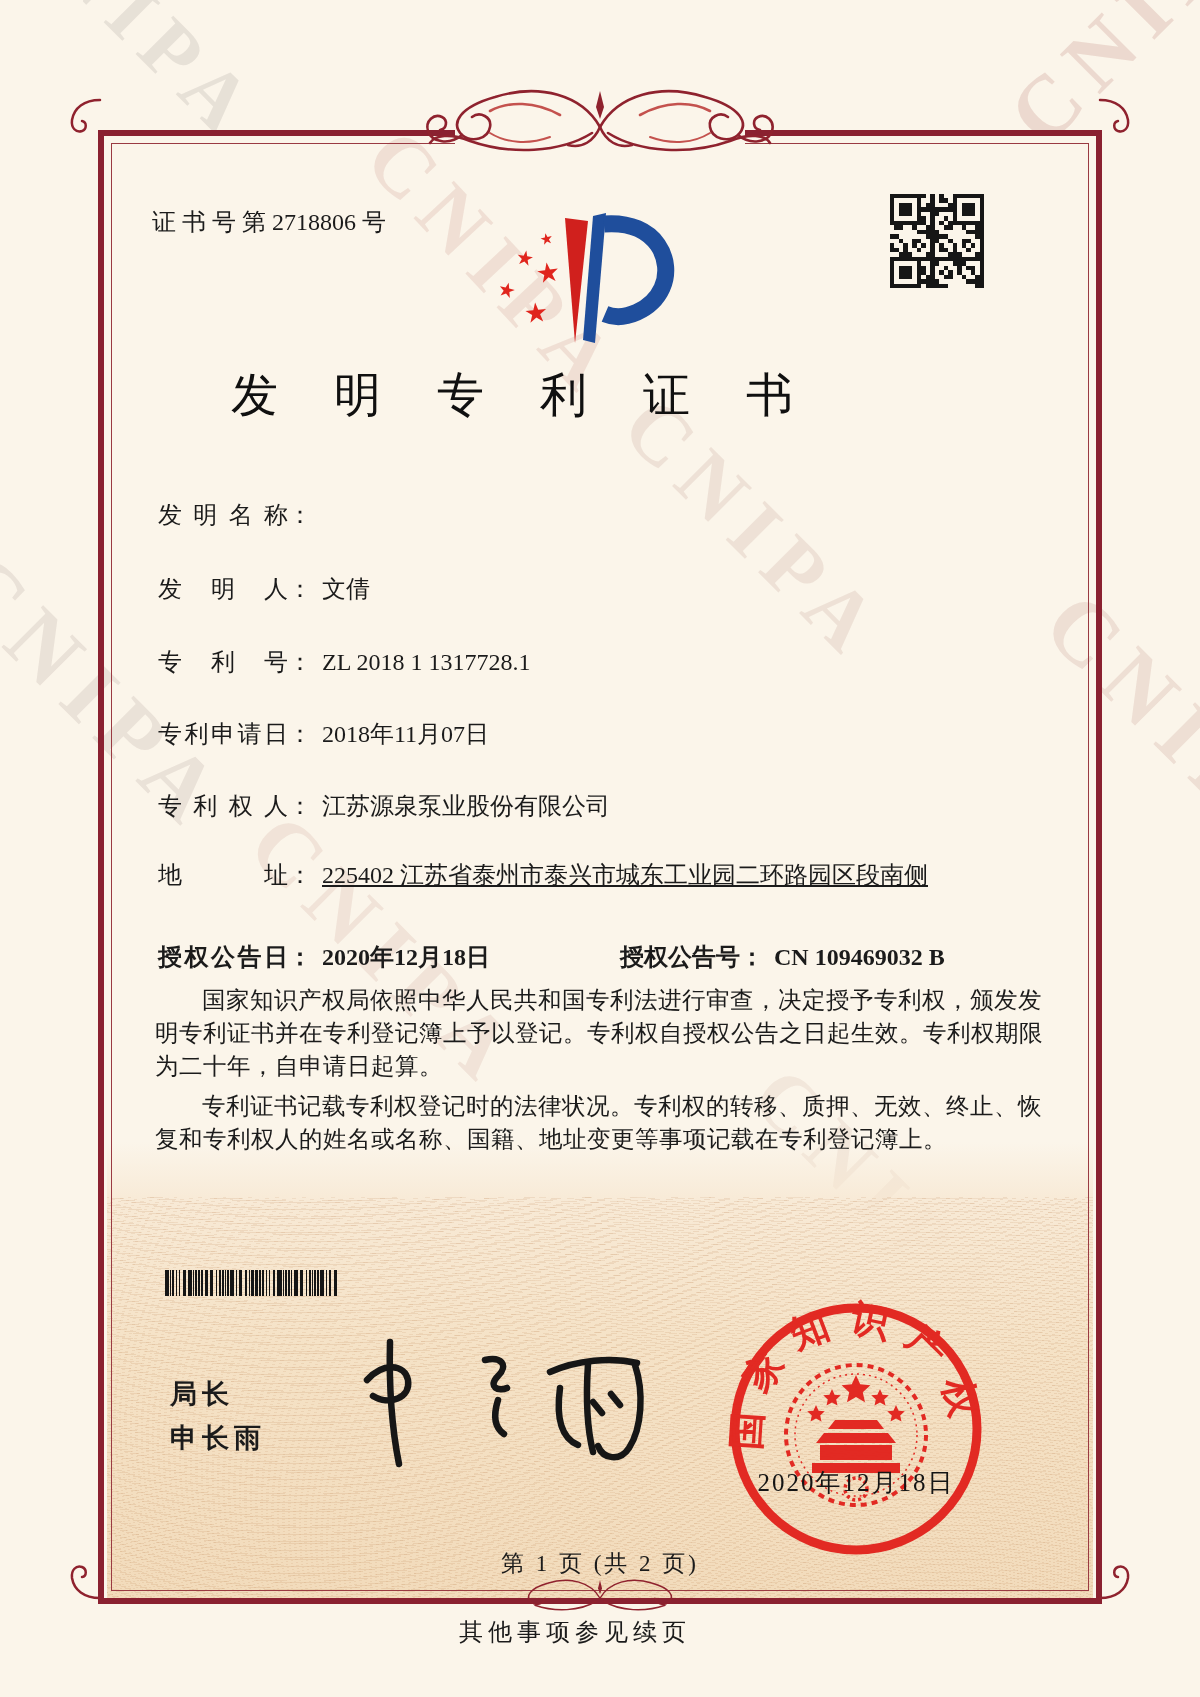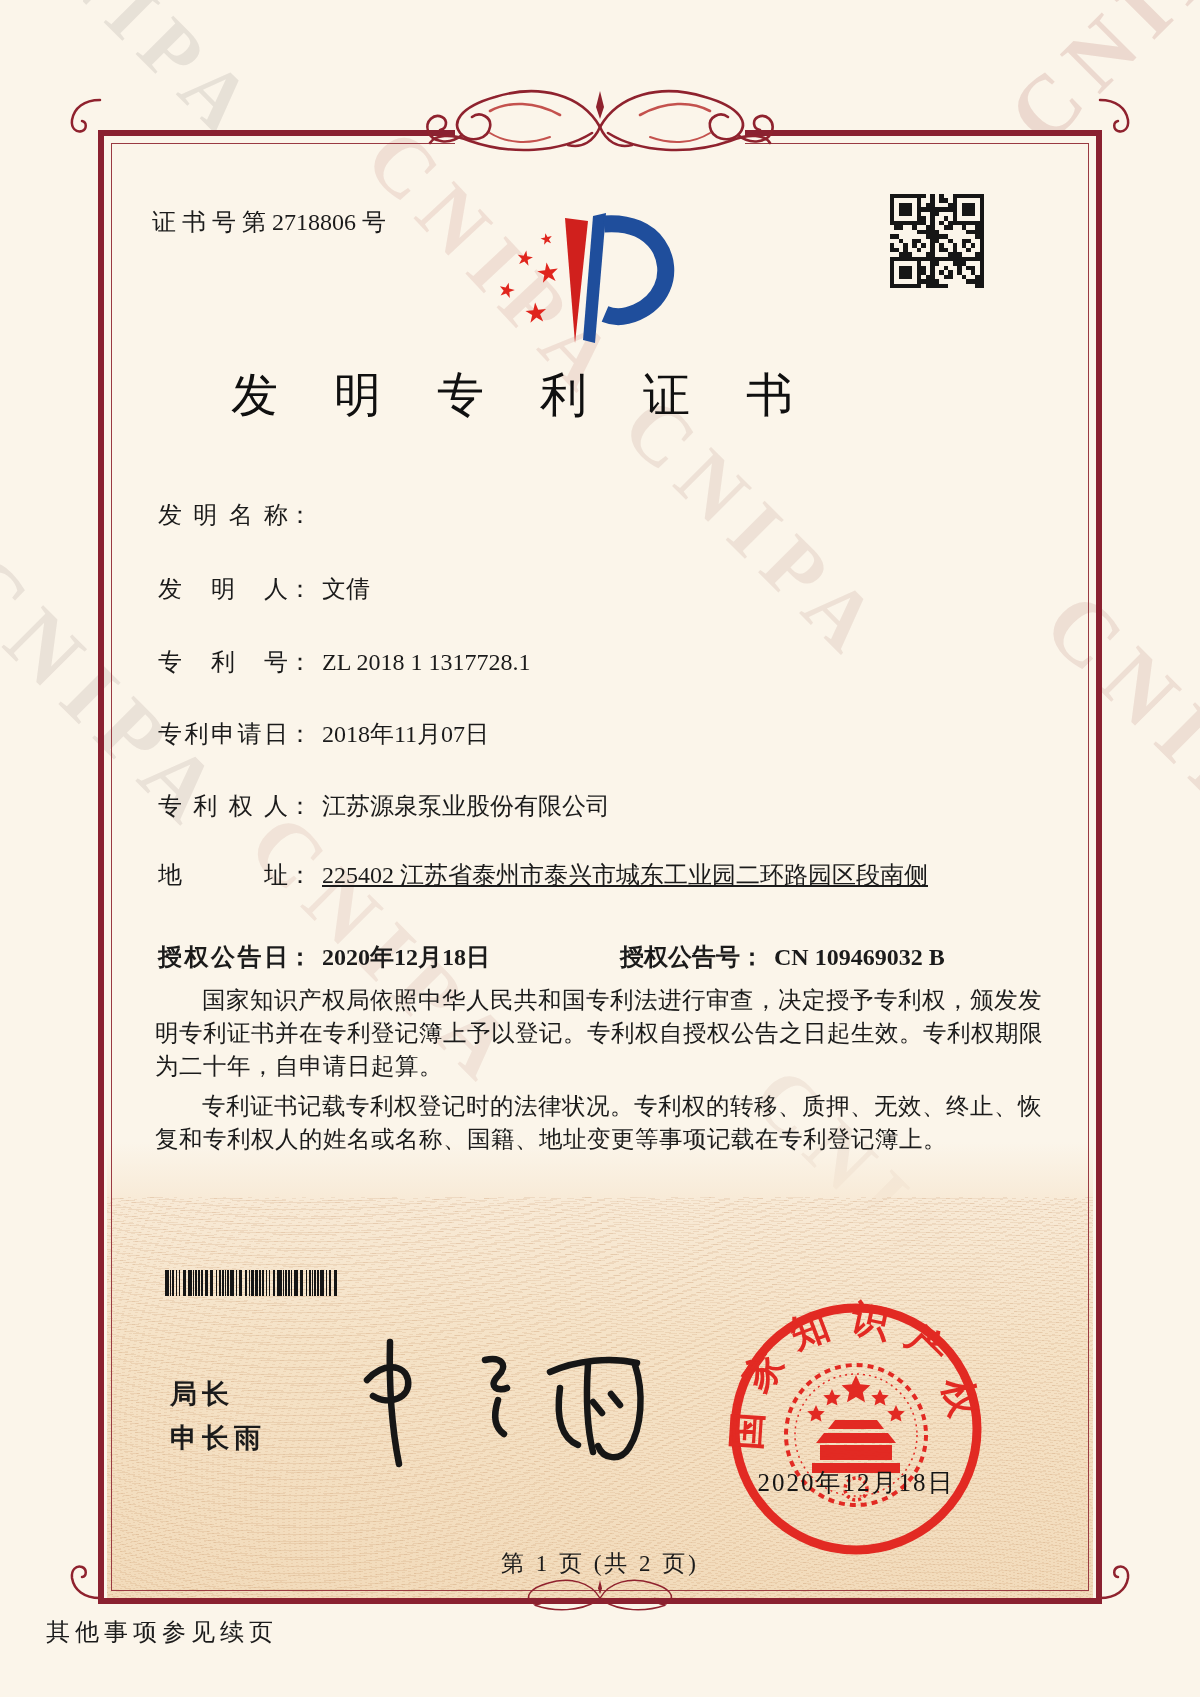--- a/index.html
+++ b/index.html
@@ -50,21 +50,21 @@
   .sans{font-family:"Liberation Sans","DejaVu Sans",sans-serif;}
   .commissioner-title{position:absolute;left:170px;top:1376px;font-size:27px;font-weight:600;letter-spacing:5px;z-index:5;}
   .commissioner-name{position:absolute;left:170px;top:1420px;font-size:27px;font-weight:600;letter-spacing:5px;z-index:5;}
   .signature{position:absolute;left:345px;top:1332px;z-index:5;}
   
   .seal{position:absolute;left:720px;top:1293px;width:272px;height:272px;z-index:6;opacity:.96;}
   .seal-date{position:absolute;left:720px;width:272px;top:1466px;text-align:center;
       font-size:25px;letter-spacing:2px;color:#141414;z-index:7;white-space:nowrap;}
   
   .page-number{position:absolute;left:0;width:1200px;top:1548px;text-align:center;font-size:23px;letter-spacing:3px;z-index:5;}
-  .note{position:absolute;left:0;width:1150px;top:1616px;text-align:left;font-size:24px;letter-spacing:5px;z-index:5;margin-left:46px;}
+  .note{position:absolute;left:0;width:1150px;top:1616px;text-align:center;font-size:24px;letter-spacing:5px;z-index:5;}
 </style>
 </head>
 <body>
 
 <div class="page">
 
   <div class="wm" style="left:-30px;top:-35px;font-size:82px;color:rgba(185,178,172,.30);transform:rotate(45deg);">CNIPA</div>
   <div class="wm" style="left:975px;top:-40px;font-size:86px;color:rgba(205,160,150,.32);transform:rotate(-45deg);">CNIPA</div>
   <div class="wm" style="left:330px;top:215px;font-size:84px;color:rgba(208,162,152,.26);transform:rotate(47deg);">CNIPA</div>
   <div class="wm" style="left:590px;top:480px;font-size:84px;color:rgba(200,170,160,.26);transform:rotate(45deg);">CNIPA</div>

